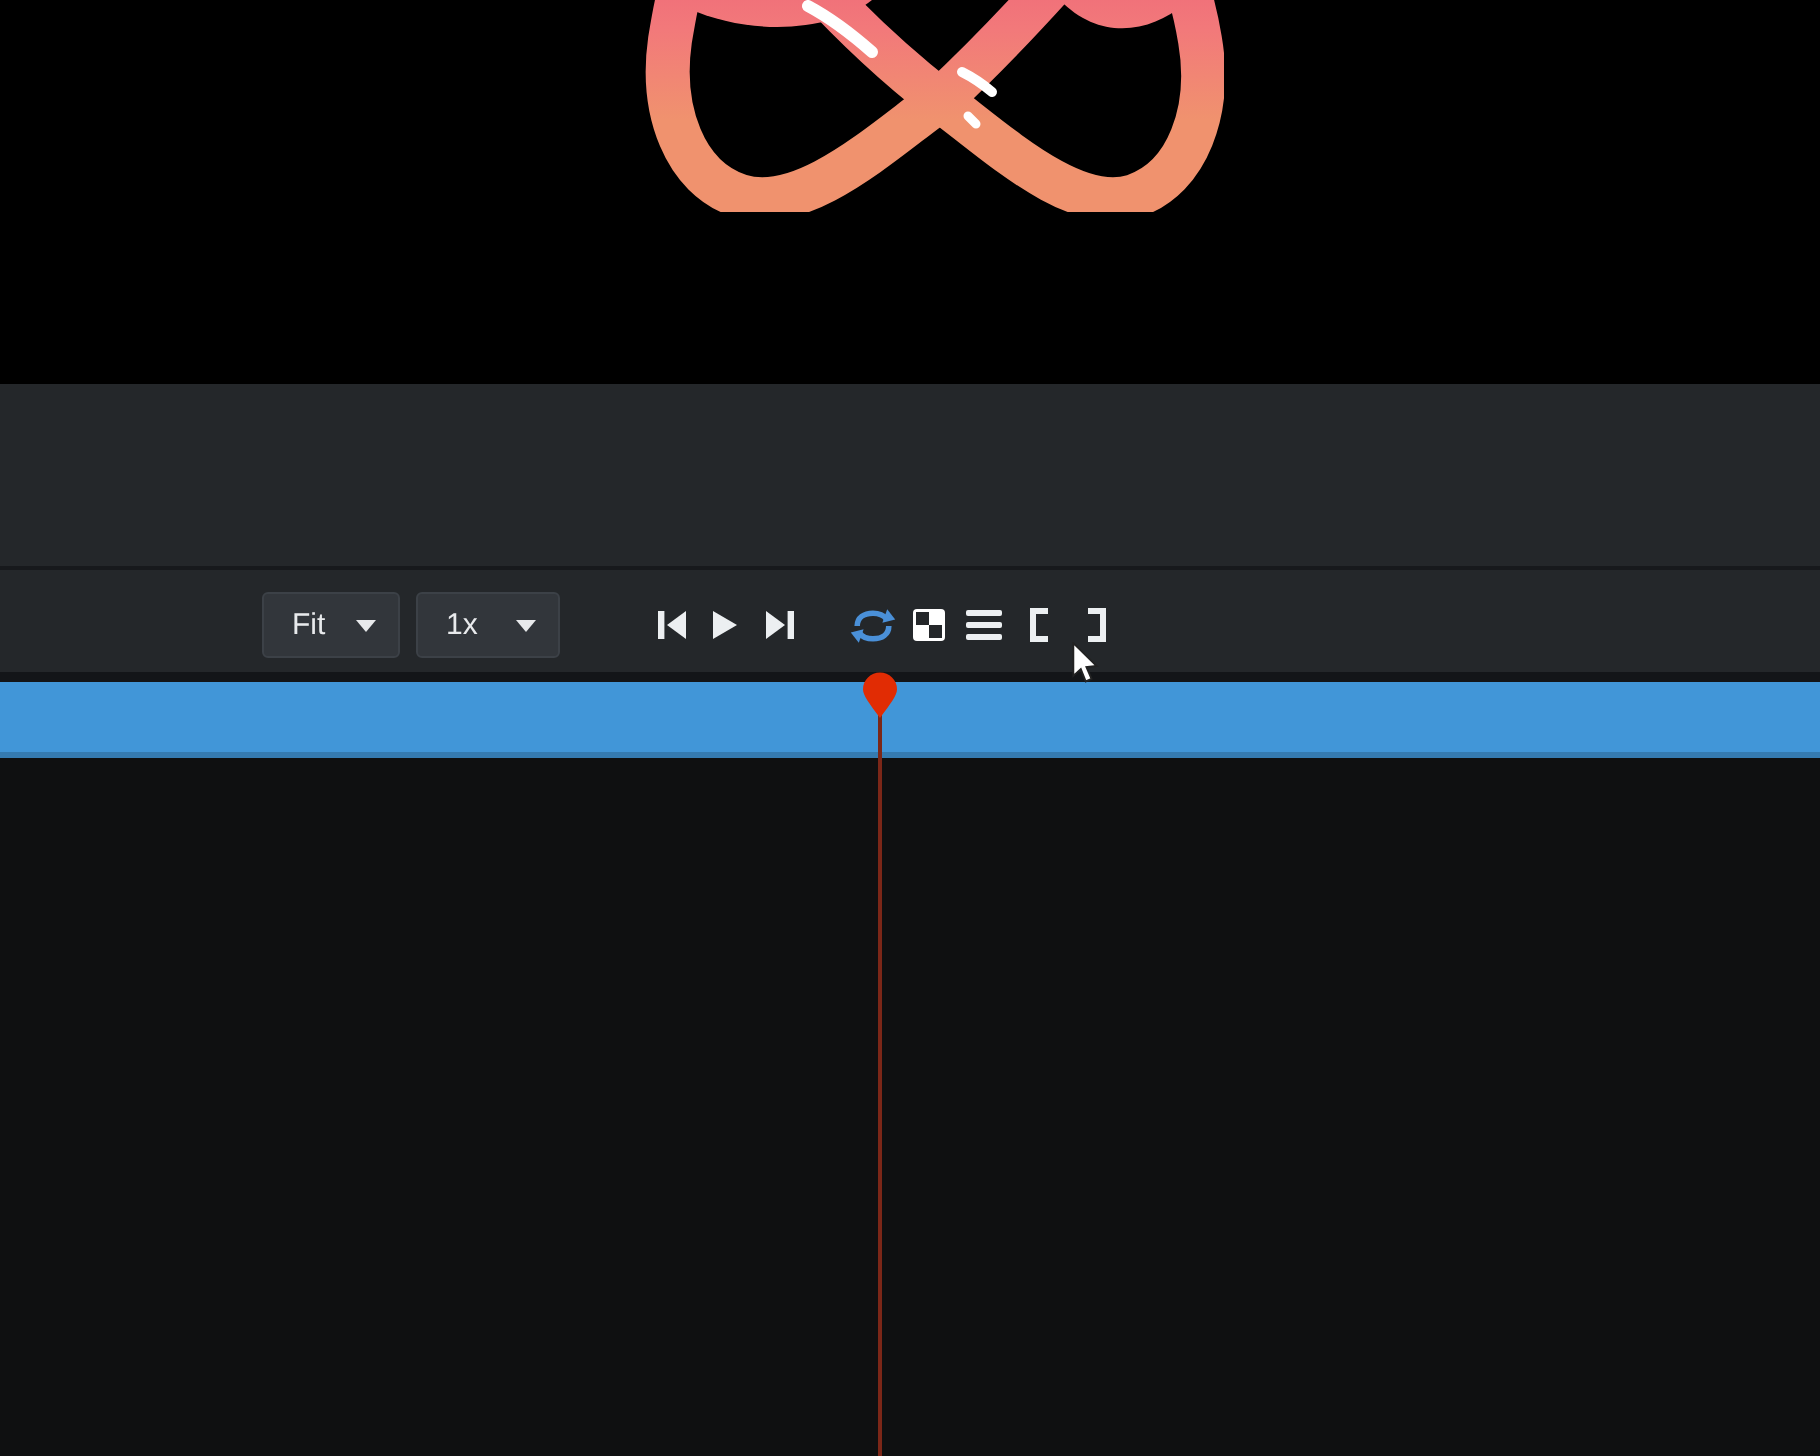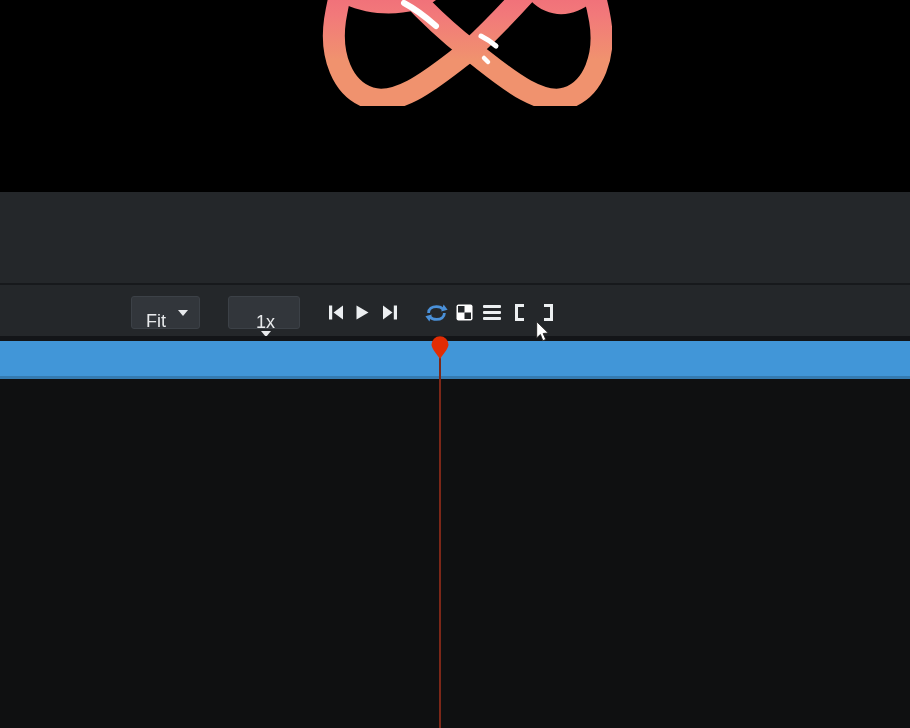--- a/index.html
+++ b/index.html
@@ -17,24 +17,24 @@
   .panel-divider{position:absolute;left:0;top:283px;width:910px;height:2px;background:#17191c;}
   
   .toolbar{position:absolute;left:0;top:285px;width:910px;height:51px;background:var(--panel-bg,#24272a);}
   .toolbar-edge{position:absolute;left:0;top:336px;width:910px;height:5px;background:#131518;}
   .select{
     position:absolute;top:11px;height:33px;border-radius:3px;
     background:#32363b;border:1px solid #3c4147;
     display:flex;align-items:center;justify-content:space-between;
     padding:0 11px 0 14px;cursor:pointer;
   }
-  .select .sel-label{color:#e8eaec;font-size:18px;line-height:1;margin-top:16px;}
+  .select .sel-label{color:#e8eaec;font-size:15px;line-height:1;}
   .caret{width:0;height:0;border-left:5px solid transparent;border-right:5px solid transparent;border-top:6px solid #e8eaec;}
   .zoom-sel{left:131px;width:69px;}
-  .speed-sel{left:228px;width:72px;flex-direction:column;}
+  .speed-sel{left:208px;width:72px;}
   .tbtn{position:absolute;top:11px;height:33px;display:flex;align-items:center;justify-content:center;
         background:transparent;border:none;padding:0;cursor:pointer;}
   .tbtn svg{display:block;}
   .btn-skip-start{left:326px;width:20px;}
   .btn-play{left:352px;width:20px;}
   .btn-skip-end{left:380px;width:20px;}
   .btn-loop{left:423px;width:26px;}
   .btn-checker{left:454px;width:20px;}
   .btn-menu{left:481px;width:22px;}
   .btn-bracket-in{left:512px;width:14px;}

